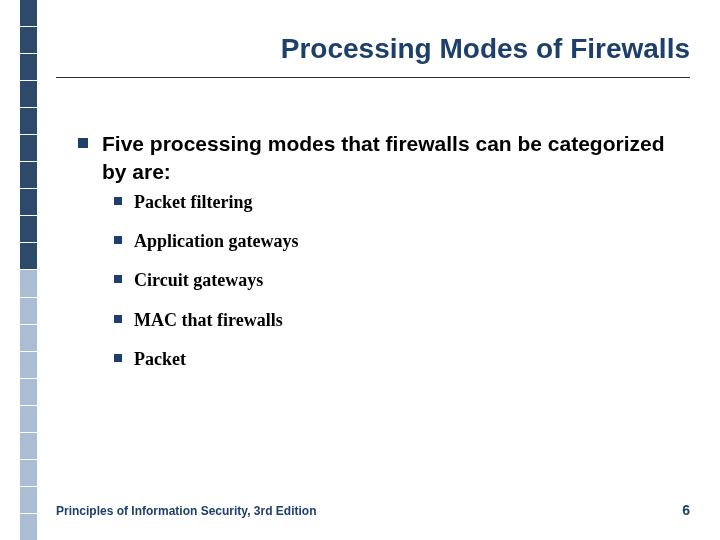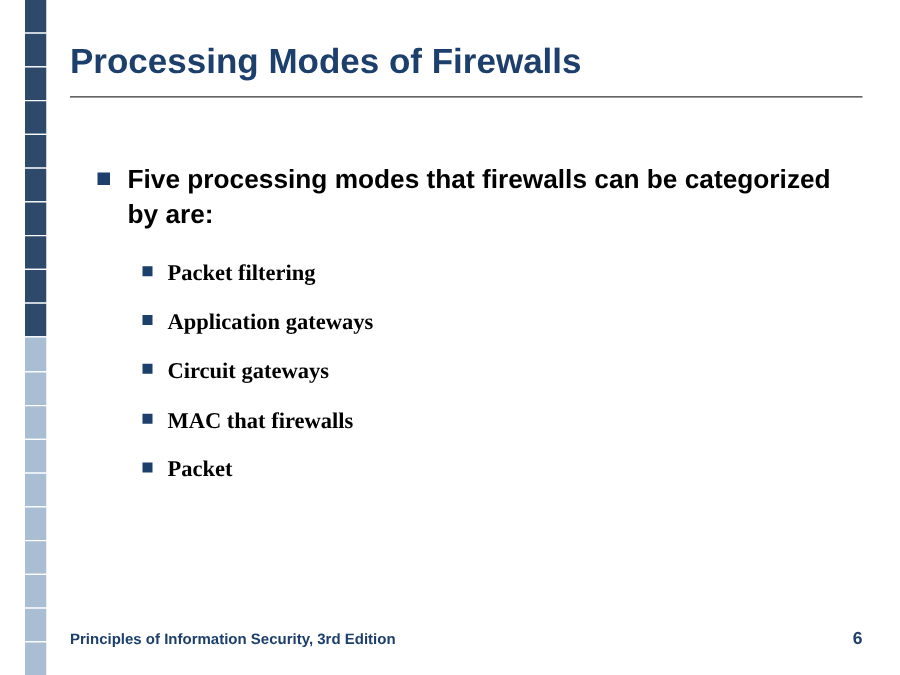--- a/index.html
+++ b/index.html
@@ -26,36 +26,37 @@
     position: absolute;
     left: 56px;
     top: 34px;
     right: 30px;
   }
   .title-text {
     font-size: 28px;
     font-weight: bold;
     color: #1d3f6b;
     line-height: 1.1;
+    text-align: right;
   }
   .title-rule {
     margin-top: 12px;
     border: none;
     border-top: 1px solid #333;
   }
   .content {
     position: absolute;
     left: 78px;
     top: 130px;
     right: 40px;
   }
   .lvl1 {
     display: flex;
     align-items: flex-start;
-    margin-bottom: 20px;
+    margin-bottom: 4px;
   }
   .lvl1 .bullet {
     width: 10px; height: 10px;
     background: #1d3f6b;
     margin-top: 8px;
     margin-right: 14px;
     flex: 0 0 auto;
   }
   .lvl1 .text {
     font-size: 21px;

